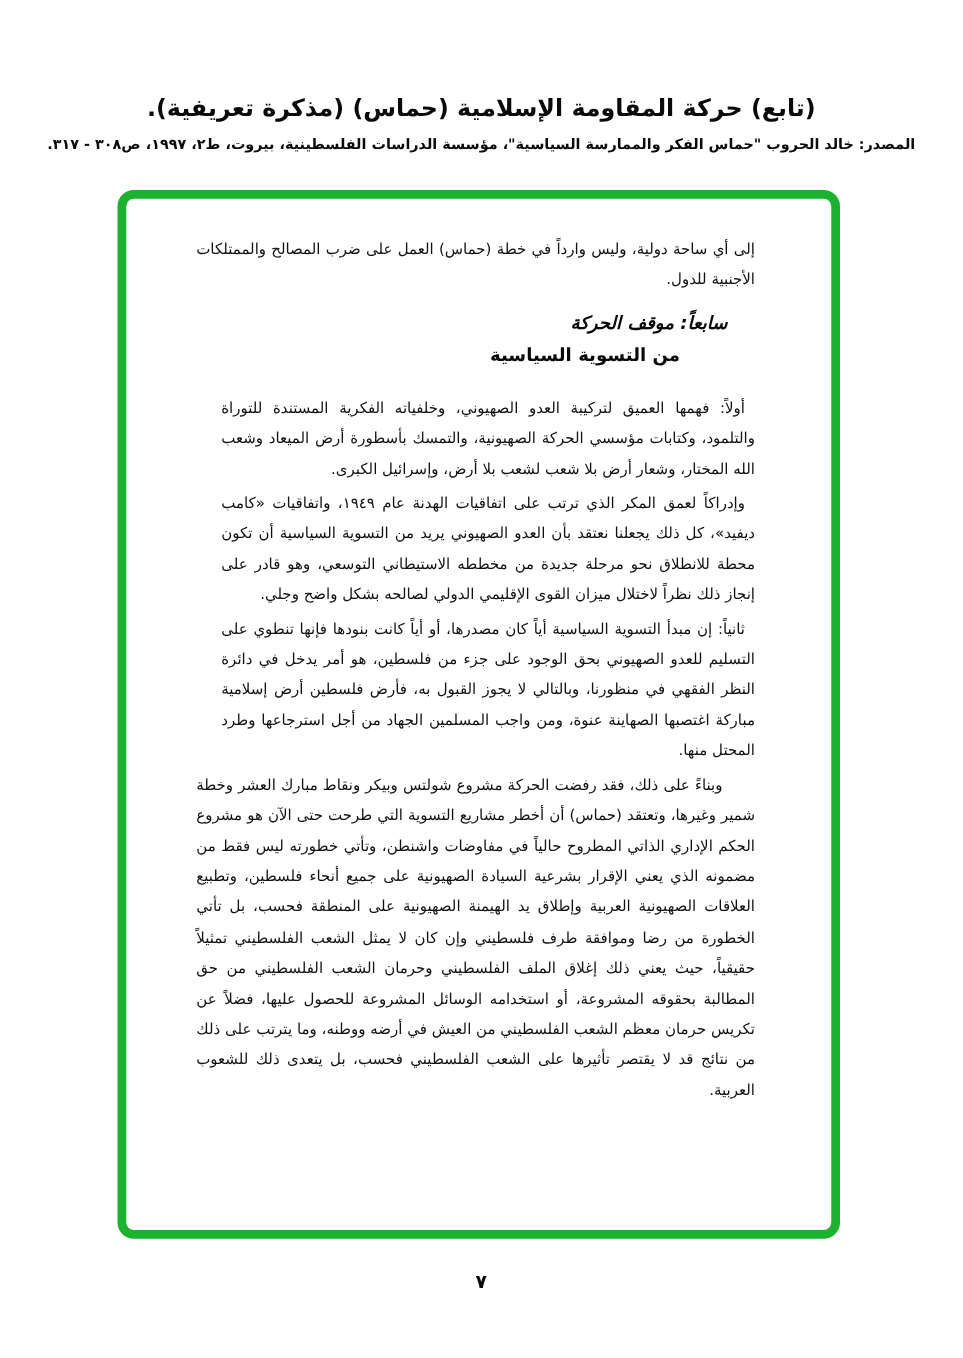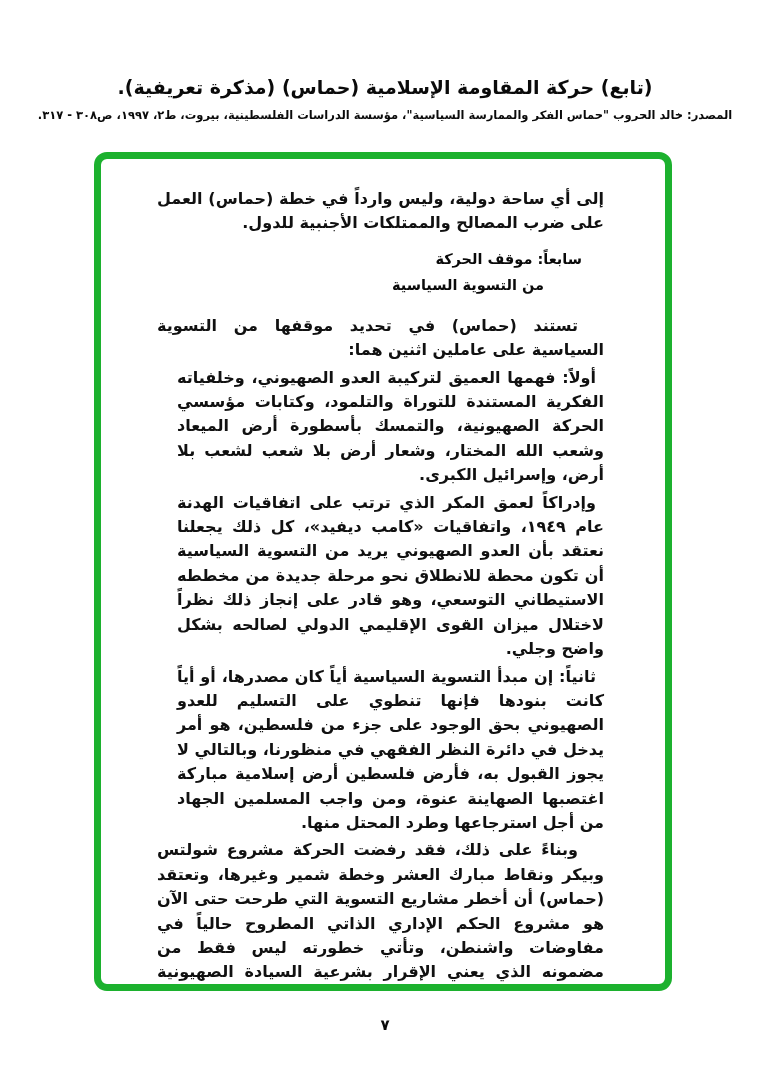--- a/index.html
+++ b/index.html
@@ -50,35 +50,35 @@
     height: 839px;
     box-sizing: border-box;
     border: 7px solid #1cb12e;
     border-radius: 13px;
     background: #ffffff;
     padding: 28px 61px 0 56px;
     overflow: hidden;
   }
   .body-text p {
     margin: 0 0 3px 0;
-    font-size: 16px;
+    font-size: 12px;
     line-height: 24.4px;
-    font-weight: bold;
+    font-weight: normal;
     text-align: justify;
     color: #111111;
   }
   p.indent-sm { text-indent: 8px; margin-left: 20px; }
   p.indent-md { text-indent: 26px; }
   .section-heading {
     margin: 10px 22px 8px 0;
     font-size: 14.5px;
     font-weight: bold;
     color: #0a0a0a;
   }
-  .section-heading .line1 { margin: 0; line-height: 26px; }
+  .section-heading .line1 { margin: 0; line-height: 26px; font-style: italic; }
   .section-heading .line2 { margin: 0 38px 16px 0; line-height: 26px; }
   .page-number {
     position: absolute;
     bottom: 52px;
     left: 0;
     right: 0;
     text-align: center;
     font-size: 15px;
     font-weight: bold;
     color: #0a0a0a;
@@ -97,21 +97,20 @@
 
     <div class="body-text">
 
       <p>إلى أي ساحة دولية، وليس وارداً في خطة (حماس) العمل على ضرب المصالح والممتلكات الأجنبية للدول.</p>
 
       <div class="section-heading">
         <div class="line1">سابعاً: موقف الحركة</div>
         <div class="line2">من التسوية السياسية</div>
       </div>
 
-      <p class="indent-md">تستند (حماس) في تحديد موقفها من التسوية السياسية على عاملين اثنين هما:</p>
 
       <p class="indent-sm">أولاً: فهمها العميق لتركيبة العدو الصهيوني، وخلفياته الفكرية المستندة للتوراة والتلمود، وكتابات مؤسسي الحركة الصهيونية، والتمسك بأسطورة أرض الميعاد وشعب الله المختار، وشعار أرض بلا شعب لشعب بلا أرض، وإسرائيل الكبرى.</p>
 
       <p class="indent-sm">وإدراكاً لعمق المكر الذي ترتب على اتفاقيات الهدنة عام ١٩٤٩، واتفاقيات «كامب ديفيد»، كل ذلك يجعلنا نعتقد بأن العدو الصهيوني يريد من التسوية السياسية أن تكون محطة للانطلاق نحو مرحلة جديدة من مخططه الاستيطاني التوسعي، وهو قادر على إنجاز ذلك نظراً لاختلال ميزان القوى الإقليمي الدولي لصالحه بشكل واضح وجلي.</p>
 
       <p class="indent-sm">ثانياً: إن مبدأ التسوية السياسية أياً كان مصدرها، أو أياً كانت بنودها فإنها تنطوي على التسليم للعدو الصهيوني بحق الوجود على جزء من فلسطين، هو أمر يدخل في دائرة النظر الفقهي في منظورنا، وبالتالي لا يجوز القبول به، فأرض فلسطين أرض إسلامية مباركة اغتصبها الصهاينة عنوة، ومن واجب المسلمين الجهاد من أجل استرجاعها وطرد المحتل منها.</p>
 
       <p class="indent-md">وبناءً على ذلك، فقد رفضت الحركة مشروع شولتس وبيكر ونقاط مبارك العشر وخطة شمير وغيرها، وتعتقد (حماس) أن أخطر مشاريع التسوية التي طرحت حتى الآن هو مشروع الحكم الإداري الذاتي المطروح حالياً في مفاوضات واشنطن، وتأتي خطورته ليس فقط من مضمونه الذي يعني الإقرار بشرعية السيادة الصهيونية على جميع أنحاء فلسطين، وتطبيع العلاقات الصهيونية العربية وإطلاق يد الهيمنة الصهيونية على المنطقة فحسب، بل تأتي الخطورة من رضا وموافقة طرف فلسطيني وإن كان لا يمثل الشعب الفلسطيني تمثيلاً حقيقياً، حيث يعني ذلك إغلاق الملف الفلسطيني وحرمان الشعب الفلسطيني من حق المطالبة بحقوقه المشروعة، أو استخدامه الوسائل المشروعة للحصول عليها، فضلاً عن تكريس حرمان معظم الشعب الفلسطيني من العيش في أرضه ووطنه، وما يترتب على ذلك من نتائج قد لا يقتصر تأثيرها على الشعب الفلسطيني فحسب، بل يتعدى ذلك للشعوب العربية.</p>
 
     </div>

